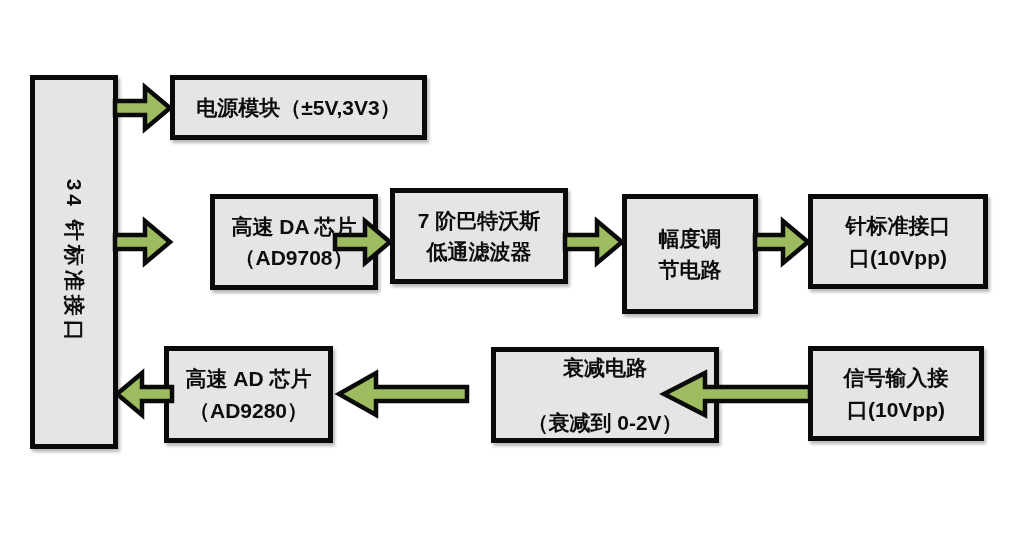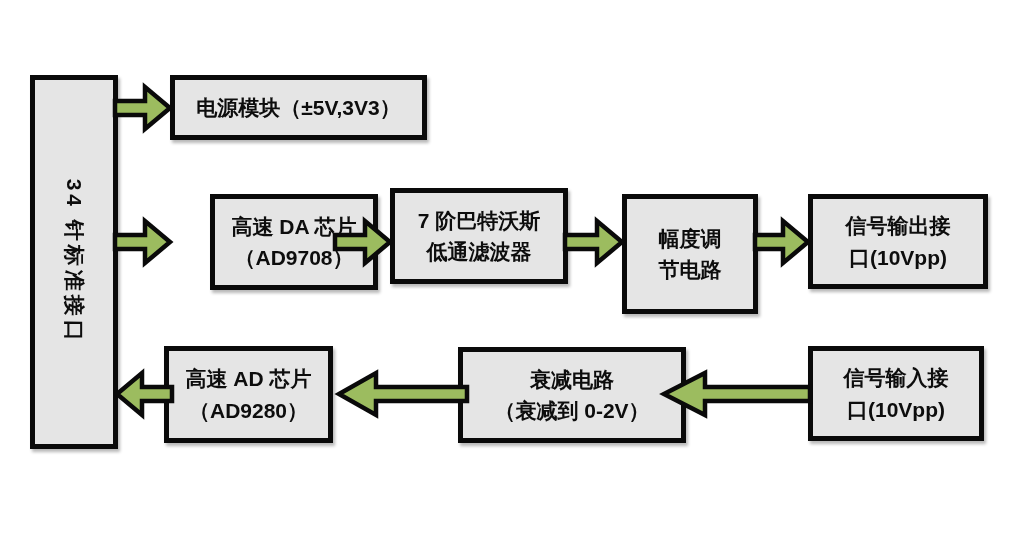--- a/index.html
+++ b/index.html
@@ -16,21 +16,21 @@
   }
   .box .line{display:block;white-space:nowrap;}
   #box-interface{left:30px;top:75px;width:88px;height:374px;}
   .vtext{transform:rotate(90deg);white-space:nowrap;font-size:21px;letter-spacing:4px;}
   #box-power{left:170px;top:75px;width:257px;height:65px;}
   #box-da{left:170px;top:194px;width:168px;height:96px;margin-left:40px;}
   #box-filter{left:390px;top:188px;width:178px;height:96px;}
   #box-amp{left:622px;top:194px;width:136px;height:120px;}
   #box-out{left:808px;top:194px;width:180px;height:95px;}
   #box-ad{left:164px;top:346px;width:169px;height:97px;}
-  #box-att{left:458px;top:347px;width:228px;height:96px;}
+  #box-att{left:491px;top:347px;width:228px;height:96px;justify-content:space-between;}
   #box-in{left:808px;top:346px;width:176px;height:95px;}
   .arrow{position:absolute;overflow:visible;}
   .arrow polygon{stroke:#0a0a0a;stroke-width:4.5;stroke-linejoin:miter;}
   #arr-if-power{left:115px;top:84px;}
   #arr-if-da{left:115px;top:218px;}
   #arr-da-filter{left:335px;top:218px;}
   #arr-filter-amp{left:565px;top:218px;}
   #arr-amp-out{left:755px;top:218px;}
   #arr-ad-if{left:115px;top:370px;}
   #arr-att-ad{left:336px;top:370px;}
@@ -55,21 +55,21 @@
   </div>
   <div class="box" id="box-filter">
     <span class="line">7 阶巴特沃斯</span>
     <span class="line">低通滤波器</span>
   </div>
   <div class="box" id="box-amp">
     <span class="line">幅度调</span>
     <span class="line">节电路</span>
   </div>
   <div class="box" id="box-out">
-    <span class="line">信号输出接</span>
+    <span class="line">针标准接口</span>
     <span class="line">口(10Vpp)</span>
   </div>
 
   <div class="box" id="box-ad">
     <span class="line">高速 AD 芯片</span>
     <span class="line">（AD9280）</span>
   </div>
   <div class="box" id="box-att">
     <span class="line">衰减电路</span>
     <span class="line">（衰减到 0-2V）</span>

